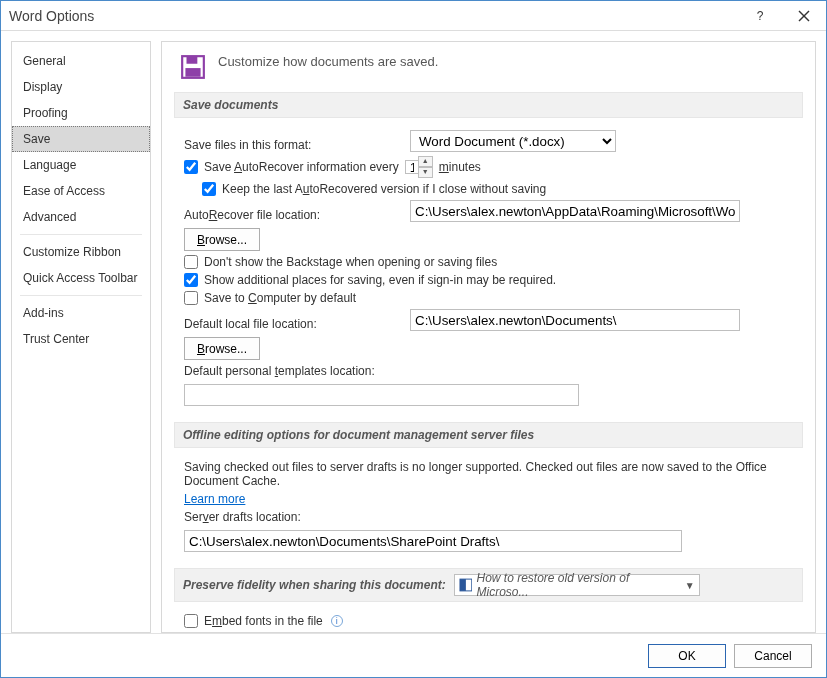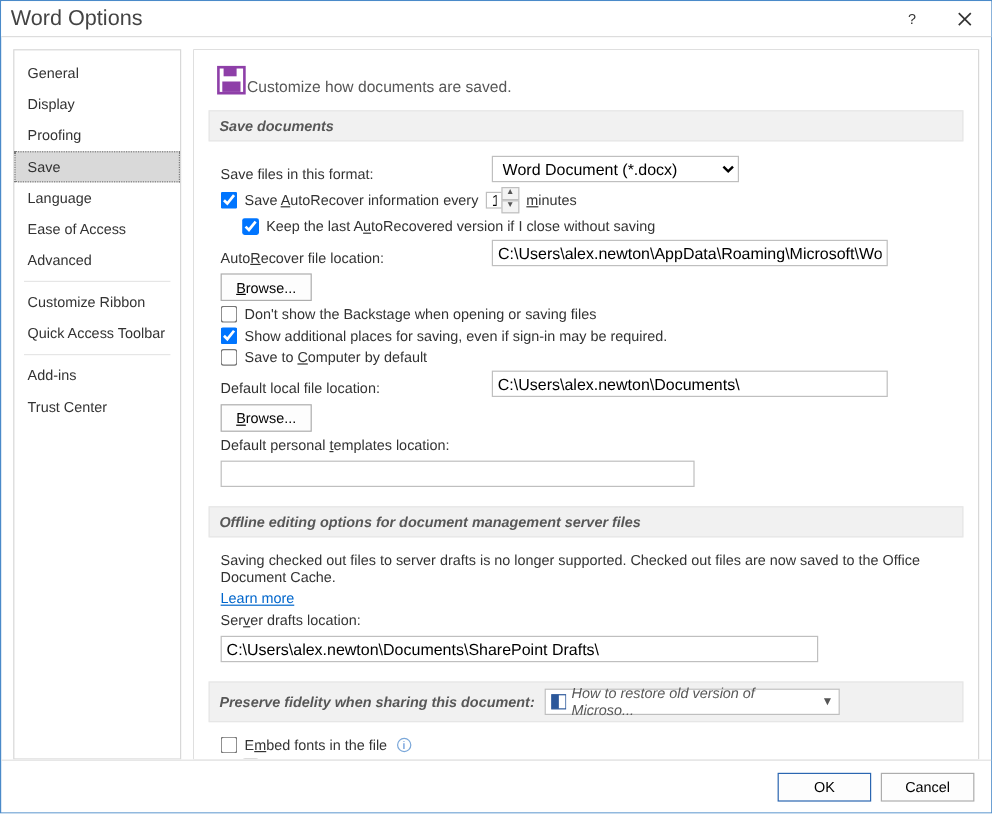--- a/index.html
+++ b/index.html
@@ -1,27 +1,27 @@
 <!DOCTYPE html>
 <html><head>
 <meta charset="utf-8">
 <style>
   * { box-sizing: border-box; }
   html, body { margin:0; padding:0; font-family: "Segoe UI", Tahoma, sans-serif; font-size:12px; color:#333; }
   .window { width:827px; height:678px; border:1px solid #4a8ac9; display:flex; flex-direction:column; background:#fff; }
   .titlebar { height:30px; background:#fff; display:flex; align-items:center; padding:0 0 0 8px; border-bottom:1px solid #ddd; }
-  .titlebar .title { flex:1; font-size:18px; color:#444; }
+  .titlebar .title { flex:1; font-size:14px; color:#444; }
   .titlebar .ctl { width:44px; height:28px; display:flex; align-items:center; justify-content:center; color:#333; }
   .body { flex:1; display:flex; padding:10px 10px 0 10px; gap:10px; overflow:hidden; }
   .sidebar { width:140px; border:1px solid #d8d8d8; background:#fff; padding:6px 0; }
   .sidebar .item { padding:5px 10px; cursor:pointer; border:1px solid transparent; }
   .sidebar .item.selected { background:#d9d9d9; border:1px dotted #7a7a7a; }
   .sidebar .sep { border-top:1px solid #e6e6e6; margin:4px 8px; }
   .main { flex:1; border:1px solid #d8d8d8; background:#fff; padding:8px 12px 12px 12px; overflow:auto; }
-  .header-row { display:flex; align-items:flex-end; gap:0; margin:4px 0 12px 6px; }
+  .header-row { display:flex; align-items:flex-start; gap:12px; margin:4px 0 12px 6px; }
   .save-big-icon { width:26px; height:26px; }
   .header-text { color:#575757; font-size:13px; }
   .section-head { background:#f1f1f1; padding:5px 8px; font-weight:bold; color:#575757; border:1px solid #e6e6e6; margin-top:8px;font-style:italic; }
   .section-body { padding:8px 4px 4px 10px; }
   .row { display:flex; align-items:flex-end; margin:4px 0; gap:6px; flex-wrap:wrap; }
   .lbl { color:#333; }
   .u { text-decoration: underline; }
   select.combo { height:22px; border:1px solid #bfbfbf; background:#fff; padding:1px 4px; }
   input.txt { height:22px; border:1px solid #bfbfbf; padding:2px 4px; background:#fff; }
   input.spin { width:48px; height:22px; border:1px solid #bfbfbf; text-align:left; padding:0 4px; }

